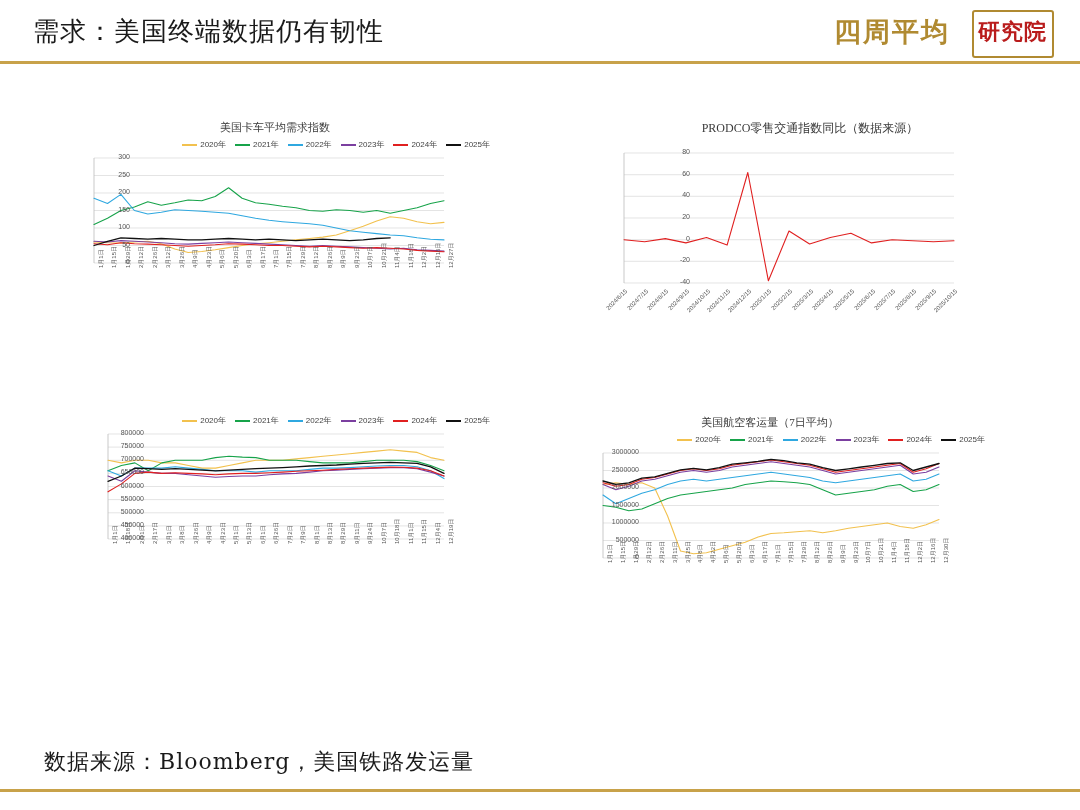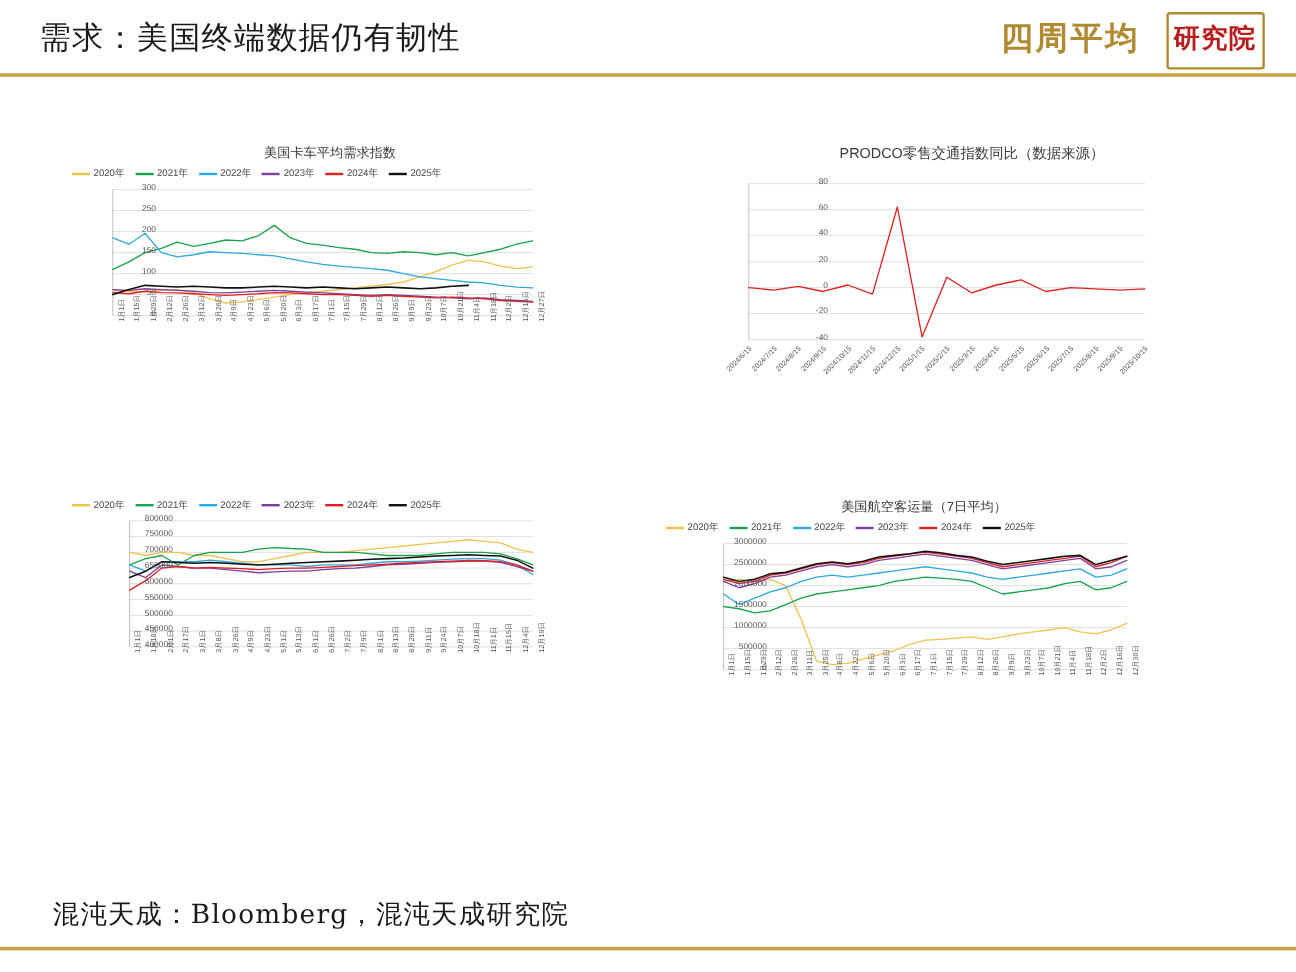--- a/index.html
+++ b/index.html
@@ -52,26 +52,26 @@
   .footer-text{
     position:absolute;left:44px;bottom:33px;
     font-family:"DejaVu Serif","Liberation Serif",serif;
     font-size:22px;color:#1a1a1a;letter-spacing:1px;white-space:nowrap;
   }
 
   
   .panel{position:absolute;}
   .panel-title{
     text-align:center;
-    font-family:Liberation Sans, sans-serif;
+    font-family:Liberation Serif, serif;
     font-size:11px;color:#3a3a3a;
     margin-bottom:4px;white-space:nowrap;
   }
   .legend{
-    display:flex;justify-content:flex-start;align-items:center;
+    display:flex;justify-content:flex-end;align-items:center;
     gap:9px;margin-bottom:2px;flex-wrap:nowrap;
   }
   .legend-item{display:flex;align-items:center;gap:3px;}
   .legend-swatch{width:15px;height:2px;display:inline-block;}
   .legend-label{font-size:8px;color:#444;white-space:nowrap;}
 
   .plot{position:relative;}
   .plot svg{display:block;}
 
   .xlabels{position:relative;height:46px;}
@@ -399,15 +399,15 @@
         <div class="xlab" style="left: 322.385px; top: 1px;">10月21日</div>
         <div class="xlab" style="left: 335.308px; top: 1px;">11月4日</div>
         <div class="xlab" style="left: 348.231px; top: 1px;">11月18日</div>
         <div class="xlab" style="left: 361.154px; top: 1px;">12月2日</div>
         <div class="xlab" style="left: 374.077px; top: 1px;">12月16日</div>
         <div class="xlab" style="left: 387px; top: 1px;">12月30日</div>
       </div>
   </div>
 
   <div class="footer-rule"></div>
-  <div class="footer-text">混沌天成：Bloomberg，混沌天成研究院</div>
+  <div class="footer-text">数据来源：Bloomberg，美国铁路发运量</div>
 
 </div>
 
 </body></html>

